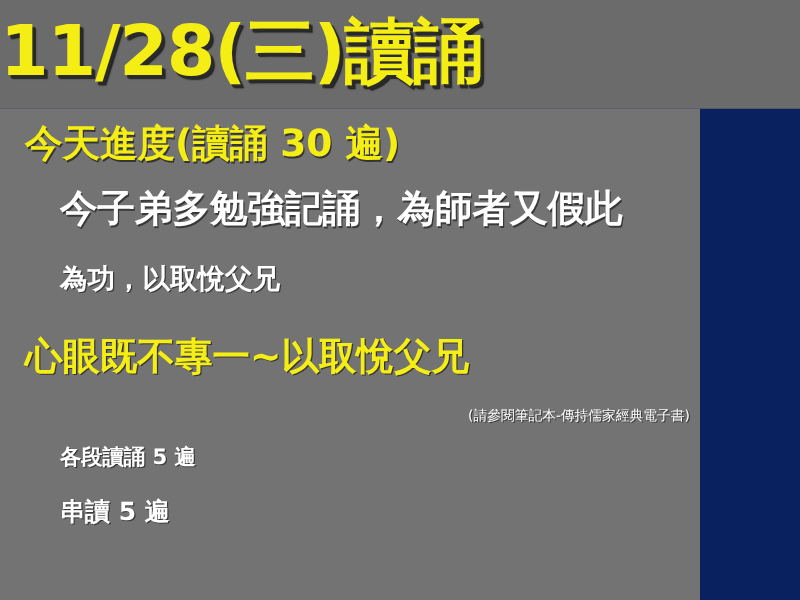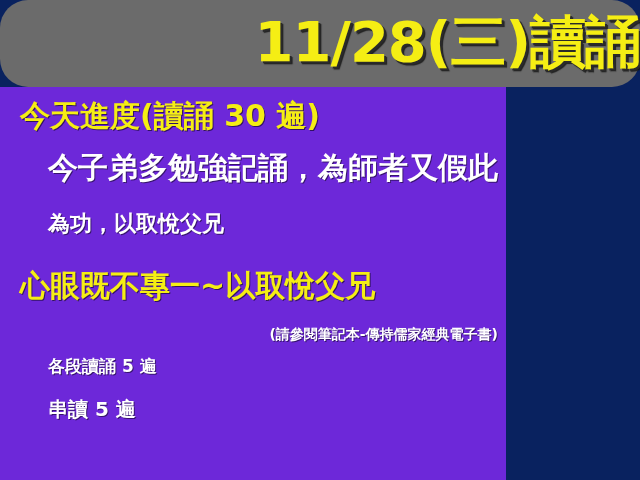--- a/index.html
+++ b/index.html
@@ -25,45 +25,44 @@
   
   #title-band {
     position: absolute;
     left: 0;
     top: 0;
     width: 640px;
     height: 87px;
     background: #6b6b6b;
     display: flex;
     align-items: center;
-    justify-content: flex-end;
-    border-radius: 28px;
+    justify-content: flex-start;
   }
 
   #slide-title {
     font-size: 56px;
     line-height: 1;
     font-weight: 700;
     color: #f5ee14;
     letter-spacing: -1px;
     white-space: nowrap;
     text-shadow:
       2px 2px 0 #2a2a2a,
       3px 3px 1px rgba(20,20,20,0.85);
     padding-bottom: 4px;
   }
 
   
   #slide-body {
     position: absolute;
     left: 0;
     top: 87px;
-    width: 506px;
+    width: 560px;
     height: 393px;
-    background: #6d28d9;
+    background: #737373;
   }
 
   .line {
     position: absolute;
     white-space: nowrap;
     line-height: 1;
   }
 
   .accent {
     color: #f5ee14;
@@ -75,21 +74,21 @@
     color: #ffffff;
     font-weight: 700;
     text-shadow: 1px 1px 0 rgba(0,0,0,0.5);
   }
 
   
   #heading-progress   { left: 20px;  top: 14px;  font-size: 30px; }
   #quote-line-1       { left: 48px;  top: 66px;  font-size: 30px; }
   #quote-line-2       { left: 48px;  top: 126px; font-size: 22px; }
   #heading-focus      { left: 20px;  top: 184px; font-size: 30px; }
-  #source-note        { right: 8px;  top: 240px; font-size: 14px; font-weight: 700; text-align: center; }
+  #source-note        { right: 8px;  top: 240px; font-size: 11px; font-weight: 400; text-align: center; }
   #count-line-1       { left: 48px;  top: 271px; font-size: 17px; }
   #count-line-2       { left: 48px;  top: 312px; font-size: 20px; }
 </style>
 </head>
 <body>
 
 <div id="slide">
 
   <div id="title-band">
     <div id="slide-title">11/28(三)讀誦</div>

